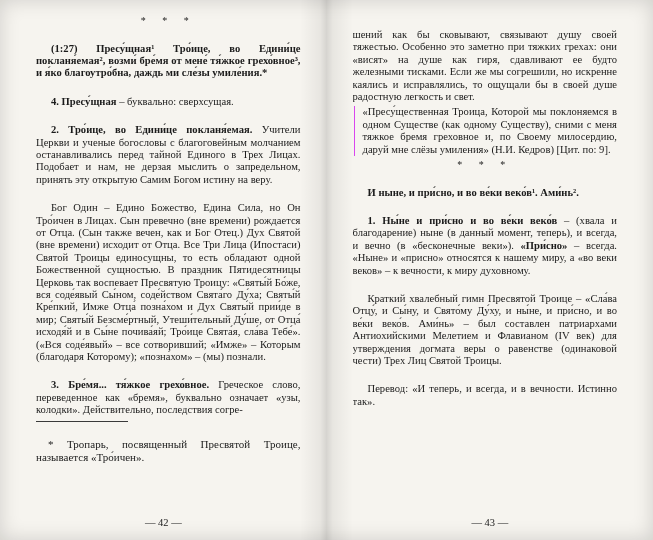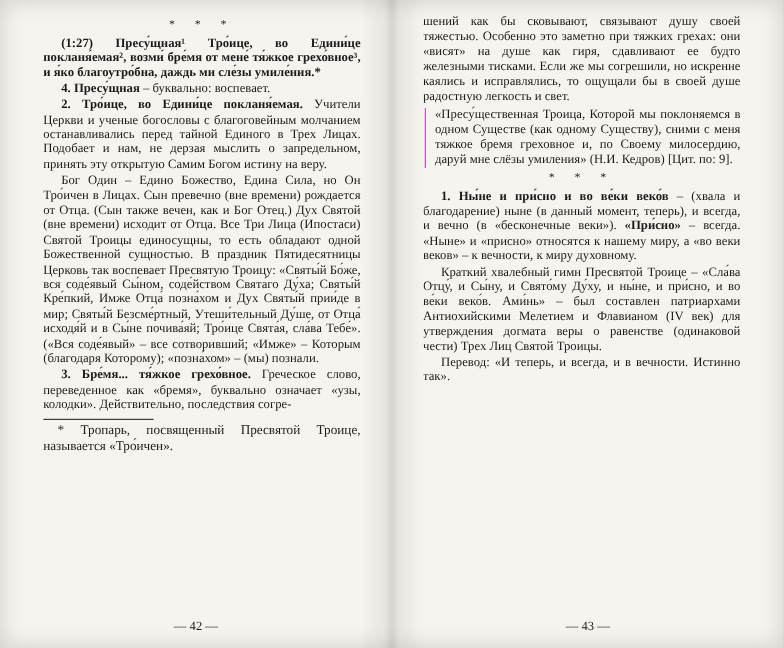--- a/index.html
+++ b/index.html
@@ -24,21 +24,21 @@
   }
   .page-left  { padding: 13px 26px 34px 36px; }
   .page-right { padding: 13px 36px 34px 26px; }
   .page-content {
     font-size: 10.6px;
     line-height: 1.17;
     text-align: justify;
     height: 100%;
     overflow: hidden;
   }
-  .page-content p { margin: 0 0 1px 0; text-indent: 15px; }
+  .page-content p { margin: 16px 0 1px 0; text-indent: 15px; }
   .page-content p.para-flush { text-indent: 0; }
   .page-content p.quote {
     border-left: 1px solid #d946ef;
     padding-left: 8px;
     margin: 3px 0 3px 1px;
     text-indent: 0;
   }
   .page-content p.footnote { font-size: 11px; line-height: 1.18; text-indent: 12px; }
   .footnote-rule { width: 92px; border-top: 1px solid #3a3a3a; margin: 5px 0 3px 0; }
   .ornament {
@@ -71,34 +71,35 @@
   }
 </style>
 </head>
 <body>
 
 <div class="spread">
   <div class="page page-left">
     <div class="page-content">
         <div class="ornament">* * *</div>
         <p class="para"><span class="run-b">(1:27) Пресу́щная¹ Тро́ице, во Едини́це покланя́емая², возми́ бре́мя от мене́ тя́жкое грехо́вное³, и я́ко благоутро́бна, даждь ми сле́зы умиле́ния.*</span></p>
-        <p class="para"><span class="run-b">4. Пресу́щная</span><span class="run-n"> – буквально: воспевает.</span></p>
+        <p class="para"><span class="run-b">4. Пресу́щная</span><span class="run-n"> – буквально: сверхсущая.</span></p>
         <p class="para"><span class="run-b">2. Тро́ице, во Едини́це покланя́емая.</span><span class="run-n"> Учители Церкви и ученые богословы с благоговейным молчанием останавливались перед тайной Единого в Трех Лицах. Подобает и нам, не дерзая мыслить о запредельном, принять эту открытую Самим Богом истину на веру.</span></p>
         <p class="para"><span class="run-n">Бог Один – Едино Божество, Едина Сила, но Он Тро́ичен в Лицах. Сын превечно (вне времени) </span><span class="run-i">рождается</span><span class="run-n"> от Отца. (Сын также вечен, как и Бог Отец.) Дух Святой (вне времени) </span><span class="run-i">исходит</span><span class="run-n"> от Отца. Все Три Лица (Ипостаси) Святой Троицы единосущны, то есть обладают одной Божественной сущностью. В праздник Пятидесятницы Церковь так воспевает Пресвятую Троицу: </span><span class="run-i">«Святы́й Бо́же, вся соде́явый Сы́ном, соде́йством Свята́го Ду́ха; Святы́й Кре́пкий, Имже Отца́ позна́хом и Дух Святы́й прии́де в мир; Святы́й Безсме́ртный, Утеши́тельный Ду́ше, от Отца́ исходя́й и в Сы́не почива́яй; Тро́ице Свята́я, сла́ва Тебе́»</span><span class="run-n">. («</span><span class="run-i">Вся соде́явый</span><span class="run-n">» – все сотворивший; «</span><span class="run-i">Имже</span><span class="run-n">» – Которым (благодаря Которому); «</span><span class="run-i">позна́хом</span><span class="run-n">» – (мы) познали.</span></p>
         <p class="para"><span class="run-b">3. Бре́мя... тя́жкое грехо́вное.</span><span class="run-n"> Греческое слово, переведенное как «бремя», буквально означает «узы, колодки». Действительно, последствия согре-</span></p>
         <div class="footnote-rule"></div>
         <p class="footnote"><span class="run-n">* Тропарь, посвященный Пресвятой Троице, называется «Тро́ичен».</span></p>
       </div>
     <div class="page-number">— 42 —</div>
   </div>
   <div class="page page-right">
     <div class="page-content">
         <p class="para-flush"><span class="run-n">шений как бы сковывают, связывают душу своей тяжестью. Особенно это заметно при тяжких грехах: они «висят» на душе как гиря, сдавливают ее будто железными тисками. Если же мы согрешили, но искренне каялись и исправлялись, то ощущали бы в своей душе радостную легкость и свет.</span></p>
         <p class="quote"><span class="run-n">«Пресу́щественная Троица, Которой мы поклоняемся в одном Существе (как одному Существу), сними с меня тяжкое бремя греховное и, по Своему милосердию, даруй мне слёзы умиления» (Н.И. Кедров) [Цит. по: 9].</span></p>
         <div class="ornament">* * *</div>
+        <p class="para"><span class="run-b">И ныне, и при́сно, и во ве́ки веко́в¹. Ами́нь².</span></p>
         <p class="para"><span class="run-b">1. Ны́не и при́сно и во ве́ки веко́в</span><span class="run-n"> – (хвала и благодарение) ныне (в данный момент, теперь), и всегда, и вечно (в «бесконечные веки»). </span><span class="run-b">«При́сно»</span><span class="run-n"> – всегда. </span><span class="run-i">«Ныне»</span><span class="run-n"> и </span><span class="run-i">«присно»</span><span class="run-n"> относятся к нашему миру, а </span><span class="run-i">«во веки веков»</span><span class="run-n"> – к вечности, к миру духовному.</span></p>
         <p class="para"><span class="run-n">Краткий хвалебный гимн Пресвятой Троице – </span><span class="run-i">«Сла́ва Отцу́, и Сы́ну, и Свято́му Ду́ху, и ны́не, и при́сно, и во ве́ки веко́в. Ами́нь»</span><span class="run-n"> – был составлен патриархами Антиохийскими Мелетием и Флавианом (IV век) для утверждения догмата веры о равенстве (одинаковой чести) Трех Лиц Святой Троицы.</span></p>
         <p class="para"><span class="run-n">Перевод: «И теперь, и всегда, и в вечности. Истинно так».</span></p>
       </div>
     <div class="page-number">— 43 —</div>
   </div>
   <div class="gutter-shadow"></div>
 </div>
 
 </body></html>

